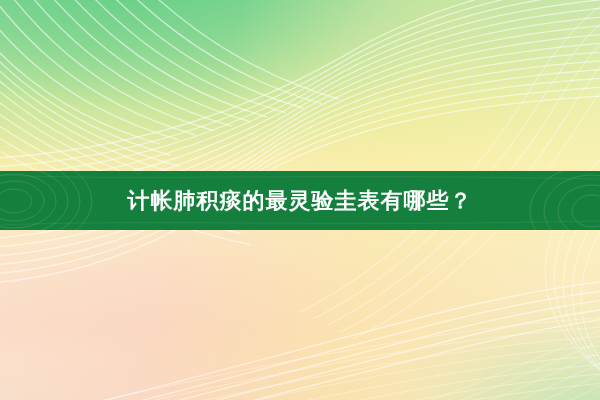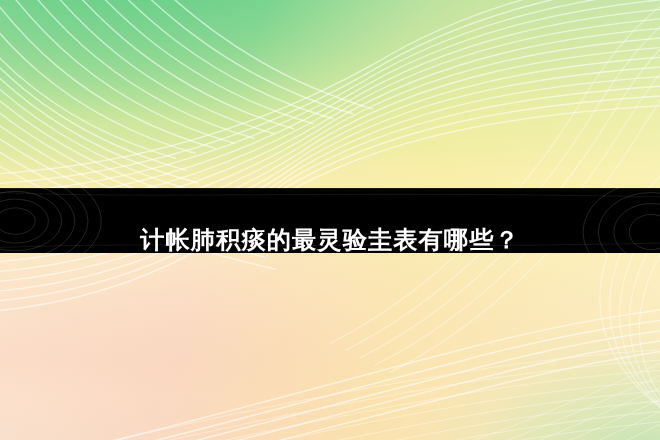--- a/index.html
+++ b/index.html
@@ -79,24 +79,24 @@
   .w-bottom   { opacity: 0.80; }
   .w-right    { opacity: 0.75; }
 
   
   #title-band {
     position: absolute;
     left: 0;
     right: 0;
     top: 171px;
     height: 59px;
-    background: #000000;
+    background: #15803d;
     overflow: hidden;
     display: flex;
-    align-items: flex-end;
+    align-items: center;
     justify-content: center;
   }
   #title-band .band-ripple {
     position: absolute;
     inset: 0;
     opacity: 0.35;
     pointer-events: none;
   }
   #title-band .band-ripple svg { width: 100%; height: 100%; display: block; }
 

